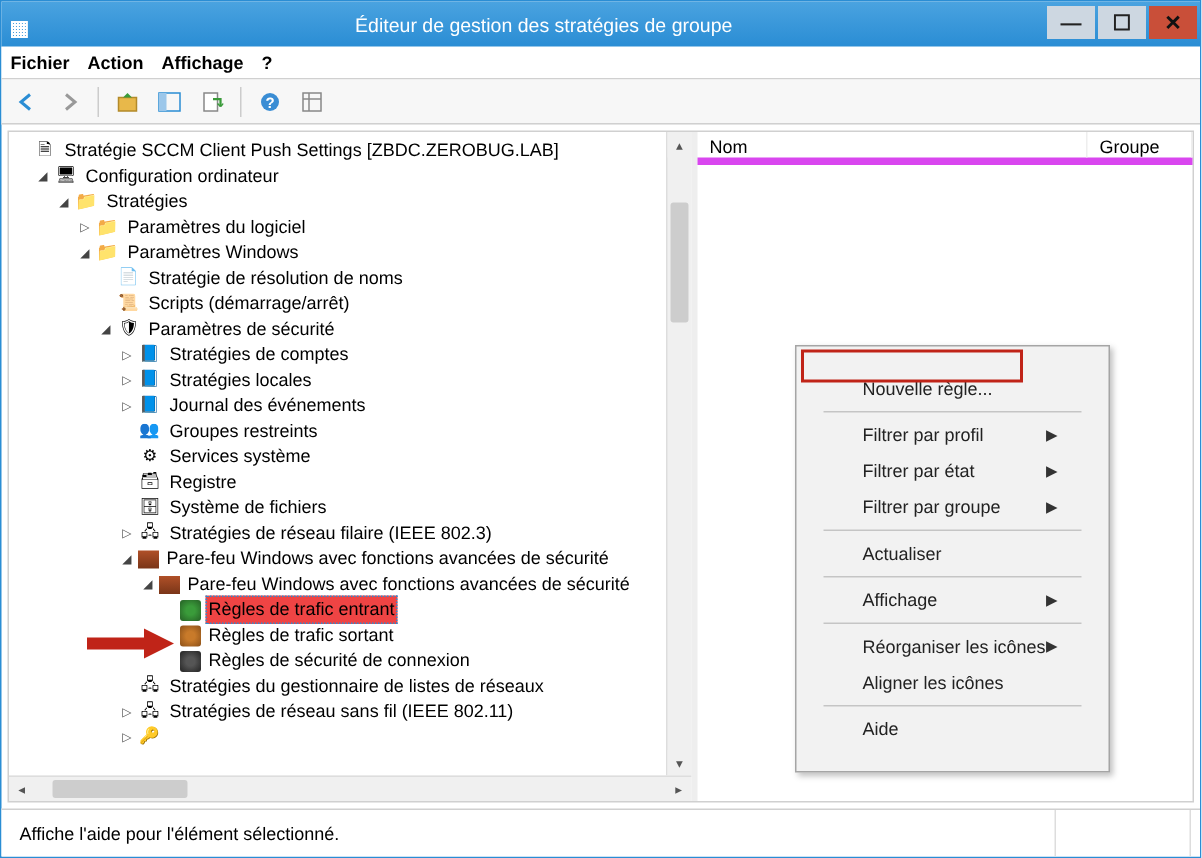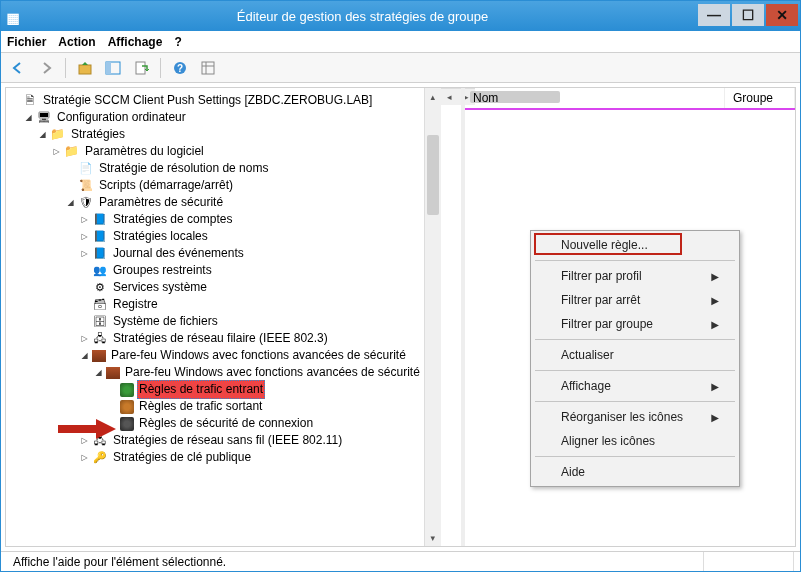--- a/index.html
+++ b/index.html
@@ -10,21 +10,21 @@
   .titlebar .controls { display: flex; height: 100%; }
   .titlebar .ctrl { width: 32px; height: 22px; margin-top:3px; display:flex; align-items:center; justify-content:center; font-size: 14px; font-weight:bold; color:#222; background:#cdd7e1; margin-right:2px;}
   .titlebar .ctrl.close { background:#c94f39; color:#111; }
   .titlebar .ctrl.icon-sys { width:24px; background:transparent; color:#fff;}
   .menubar { height: 22px; border-bottom: 1px solid #d0d0d0; display:flex; align-items:center; padding: 0 6px; gap: 12px; background:#fff;}
   .menubar span { cursor: default; font-weight: bold; }
   .toolbar { height: 30px; border-bottom: 1px solid #d0d0d0; display:flex; align-items:center; padding: 0 6px; gap: 6px; background:#f7f7f7;}
   .toolbar .tbtn { width:22px; height:22px; display:flex; align-items:center; justify-content:center; border:1px solid transparent;}
   .toolbar .sep { width:1px; height:20px; background:#ccc; margin:0 2px;}
   .content { flex:1; display:flex; border: 1px solid #d0d0d0; margin: 4px; position: relative; min-height:0;}
-  .tree-pane { width: 455px; display:flex; border-right: 0; min-height:0;}
+  .tree-pane { width: 455px; display:flex; flex-direction:column; border-right: 0; min-height:0;}
   .tree-wrap { flex:1; overflow:hidden; position:relative;}
   .tree { padding: 4px 2px; line-height: 17px; white-space: nowrap;}
   .node { display:flex; align-items:center; height:17px; }
   .node .label { padding: 0 2px; cursor: default;}
   .node.selected .label { background:#ef4444; border:1px dotted #2a8dd4; padding:0 1px;}
   .tw { width:13px; height:13px; display:inline-flex; align-items:center; justify-content:center; color:#555; font-size:9px; margin-right:1px;}
   .tw.open::before { content:"◢"; color:#444; font-size:8px;}
   .tw.closed::before { content:"▷"; font-size:8px;}
   .tw.none::before { content:""; }
   .ic { width:16px; height:16px; margin-right:3px; display:inline-flex; align-items:center; justify-content:center; font-size:12px;}
@@ -50,30 +50,30 @@
   .vscroll { width:17px; background:#f0f0f0; border-left:1px solid #ddd; display:flex; flex-direction:column;}
   .vscroll .btn { height:17px; background:#f0f0f0; display:flex; align-items:center; justify-content:center; font-size:9px; color:#555;}
   .vscroll .track { flex:1; position:relative;}
   .vscroll .thumb { position:absolute; left:2px; right:2px; top:30px; height:80px; background:#cdcdcd; border-radius:2px;}
   .hscroll { height:17px; background:#f0f0f0; border-top:1px solid #ddd; display:flex;}
   .hscroll .btn { width:17px; display:flex; align-items:center; justify-content:center; font-size:9px; color:#555;}
   .hscroll .track { flex:1; position:relative;}
   .hscroll .thumb { position:absolute; top:2px; bottom:2px; left:12px; width:90px; background:#cdcdcd; border-radius:2px;}
   .splitter { width:4px; background:#eee; cursor:col-resize;}
   .listview { flex:1; display:flex; flex-direction:column; position:relative;}
-  .list-header { height:22px; border-bottom:2px solid #d946ef; display:flex;}
+  .list-header { height:22px; border-bottom:5px solid #d946ef; display:flex;}
   .list-header .col { padding: 3px 8px; border-right:1px solid #eee;}
   .list-body { flex:1; position:relative; text-align:center; padding-top:10px; color:#222;}
-  .context-menu { position:absolute; top:120px; left:65px; width:210px; background:#f2f2f2; border:1px solid #a5a5a5; box-shadow: 2px 2px 4px rgba(0,0,0,.25); padding:2px;}
+  .context-menu { position:absolute; top:120px; left:65px; width:210px; background:#f2f2f2; border:1px solid #a5a5a5; box-shadow: 2px 2px 4px rgba(0,0,0,.25); padding:16px;}
   .context-menu .mi { padding:5px 18px 5px 28px; display:flex; justify-content:space-between; align-items:center; font-size:12px; cursor:default;}
   .context-menu .msep { height:1px; background:#c5c5c5; margin:3px 2px;}
   .context-menu .mi .arr { font-size:10px; color:#333;}
   .hl { border:2px solid #c02418; position:absolute; }
   .hl.new-rule { top:123px; left:69px; width:148px; height:22px; pointer-events:none;}
-  .statusbar { height:20px; border-top:1px solid #d0d0d0; display:flex; align-items:center; padding:0 6px; background:#fff;}
+  .statusbar { height:32px; border-top:1px solid #d0d0d0; display:flex; align-items:center; padding:0 6px; background:#fff;}
   .statusbar .cell { border-right:1px solid #ddd; height:100%; display:flex; align-items:center; padding:0 6px;}
   .statusbar .cell.first { flex:1; border-right:none;}
   .red-arrow { position:absolute; top:330px; left:52px; width:58px; height:22px; pointer-events:none;}
 </style>
 </head>
 <body>
 
 <div class="window">
   <div class="titlebar">
     <div class="ctrl icon-sys">▦</div>
@@ -162,20 +162,26 @@
                 <span class="ic folder"></span>
                 <span class="label">Stratégies</span>
               </div>
             <div class="node">
                 <span class="indent" style="width:42px"></span>
                 <span class="tw closed"></span>
                 <span class="ic folder"></span>
                 <span class="label">Paramètres du logiciel</span>
               </div>
             <div class="node">
+                <span class="indent" style="width:42px"></span>
+                <span class="tw open"></span>
+                <span class="ic folder"></span>
+                <span class="label">Paramètres Windows</span>
+              </div>
+            <div class="node">
                 <span class="indent" style="width:56px"></span>
                 <span class="tw none"></span>
                 <span class="ic doc"></span>
                 <span class="label">Stratégie de résolution de noms</span>
               </div>
             <div class="node">
                 <span class="indent" style="width:56px"></span>
                 <span class="tw none"></span>
                 <span class="ic scroll"></span>
                 <span class="label">Scripts (démarrage/arrêt)</span>
@@ -259,29 +265,34 @@
                 <span class="label">Règles de trafic sortant</span>
               </div>
             <div class="node">
                 <span class="indent" style="width:98px"></span>
                 <span class="tw none"></span>
                 <span class="ic fw-conn"></span>
                 <span class="label">Règles de sécurité de connexion</span>
               </div>
             <div class="node">
                 <span class="indent" style="width:70px"></span>
+                <span class="tw none"></span>
+                <span class="ic net"></span>
+                <span class="label">Stratégies du gestionnaire de listes de réseaux</span>
+              </div>
+            <div class="node">
+                <span class="indent" style="width:70px"></span>
                 <span class="tw closed"></span>
                 <span class="ic net"></span>
                 <span class="label">Stratégies de réseau sans fil (IEEE 802.11)</span>
               </div>
             <div class="node">
                 <span class="indent" style="width:70px"></span>
                 <span class="tw closed"></span>
                 <span class="ic cert"></span>
-                <span class="label">Stratégies de clé publique</span>
               </div>
           </div>
           <svg class="red-arrow" viewBox="0 0 58 22">
             <path d="M0 7 L38 7 L38 1 L58 11 L38 21 L38 15 L0 15 Z" fill="#c02418"></path>
           </svg>
         </div>
         <div class="vscroll">
           <div class="btn">▴</div>
           <div class="track">
               <div class="thumb"></div>
@@ -310,21 +321,21 @@
         <div class="context-menu">
           <div class="mi">
               <span>Nouvelle règle...</span>
             </div>
           <div class="msep"></div>
           <div class="mi">
               <span>Filtrer par profil</span>
               <span class="arr">▶</span>
             </div>
           <div class="mi">
-              <span>Filtrer par arrêt</span>
+              <span>Filtrer par état</span>
               <span class="arr">▶</span>
             </div>
           <div class="mi">
               <span>Filtrer par groupe</span>
               <span class="arr">▶</span>
             </div>
           <div class="msep"></div>
           <div class="mi">
               <span>Actualiser</span>
             </div>

